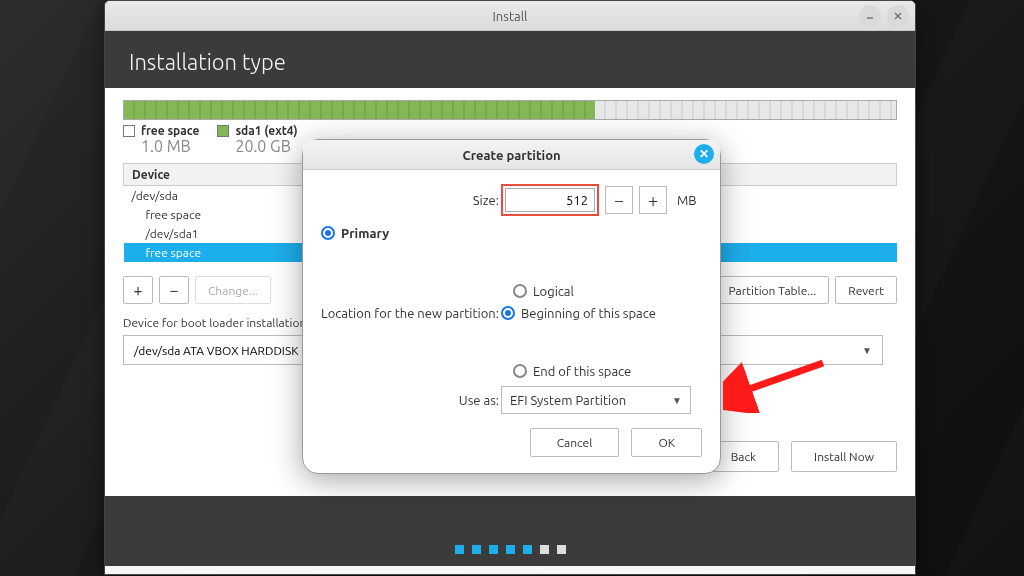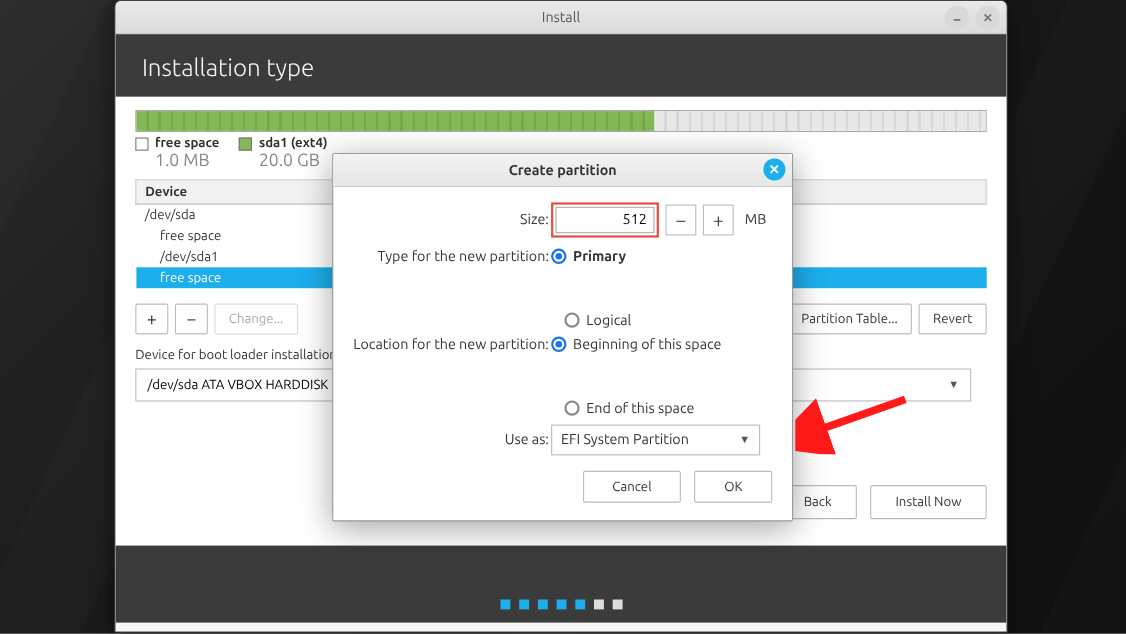--- a/index.html
+++ b/index.html
@@ -39,21 +39,21 @@
   .right{ margin-left:auto;}
   .bootlbl{ font-size:12px; margin-top:12px; color:#333;}
   .bootsel{ margin-top:6px; border:1px solid #bbb; height:30px; display:flex; align-items:center; padding:0 10px; font-size:12px; justify-content:space-between; width:760px;}
   .chev{ font-size:10px; color:#555;}
   .footer{ position:absolute; right:18px; bottom:24px; display:flex; gap:12px;}
   .footer .btn{ padding:8px 22px;}
   .pager{ position:absolute; left:0; right:0; bottom:12px; display:flex; gap:8px; justify-content:center;}
   .dot{ width:9px;height:9px; background:#1daeec;}
   .dot.off{ background:#ddd;}
   
-  .modal{ position:absolute; left:302px; top:139px; width:419px; background:#fff; border:1px solid #999; border-radius:2px; box-shadow:0 6px 30px rgba(0,0,0,.35); z-index:5;}
+  .modal{ position:absolute; left:302px; top:139px; width:419px; background:#fff; border:1px solid #999; border-radius:16px; box-shadow:0 6px 30px rgba(0,0,0,.35); z-index:5;}
   .mtitle{ height:30px; background:linear-gradient(#f3f3f3,#e6e6e6); border-bottom:1px solid #ccc; border-radius:6px 6px 0 0;
     display:flex;align-items:center;justify-content:center; font-size:13px; font-weight:600; color:#333; position:relative;}
   .mclose{ position:absolute; right:6px; top:4px; width:20px;height:20px;border-radius:50%; background:#1daeec; color:#fff; display:flex;align-items:center;justify-content:center;font-size:12px;font-weight:bold;}
   .mbody{ padding:14px 18px 16px; font-size:13px; color:#333;}
   .row{ display:flex; align-items:center; margin-bottom:10px;}
   .row .lbl{ width:180px; text-align:right; padding-right:2px;}
   .opt{ margin-left:192px; margin-bottom:8px; display:flex; align-items:center; gap:6px;margin-top:44px;}
   .radio{ width:14px;height:14px;border-radius:50%;border:2px solid #888; position:relative;}
   .radio.on{ border-color:#1a73e8;}
   .radio.on::after{ content:""; position:absolute; inset:2px; border-radius:50%; background:#1a73e8;}
@@ -195,21 +195,20 @@
         <span class="numwrap">
           <input class="numinput" value="512" style="">
         </span>
         <div class="stepbtn">−</div>
         <div class="stepbtn">+</div>
         <span class="unit">MB</span>
       </div>
     </div>
 
     <div class="row">
-      <div class="lbl">Type for the new partition:</div>
       <div style="display:flex;align-items:center;gap:6px;font-weight:bold;">
         <span class="radio on"></span>
         <span>Primary</span>
       </div>
     </div>
     <div class="opt">
       <span class="radio"></span>
       <span>Logical</span>
     </div>
 

